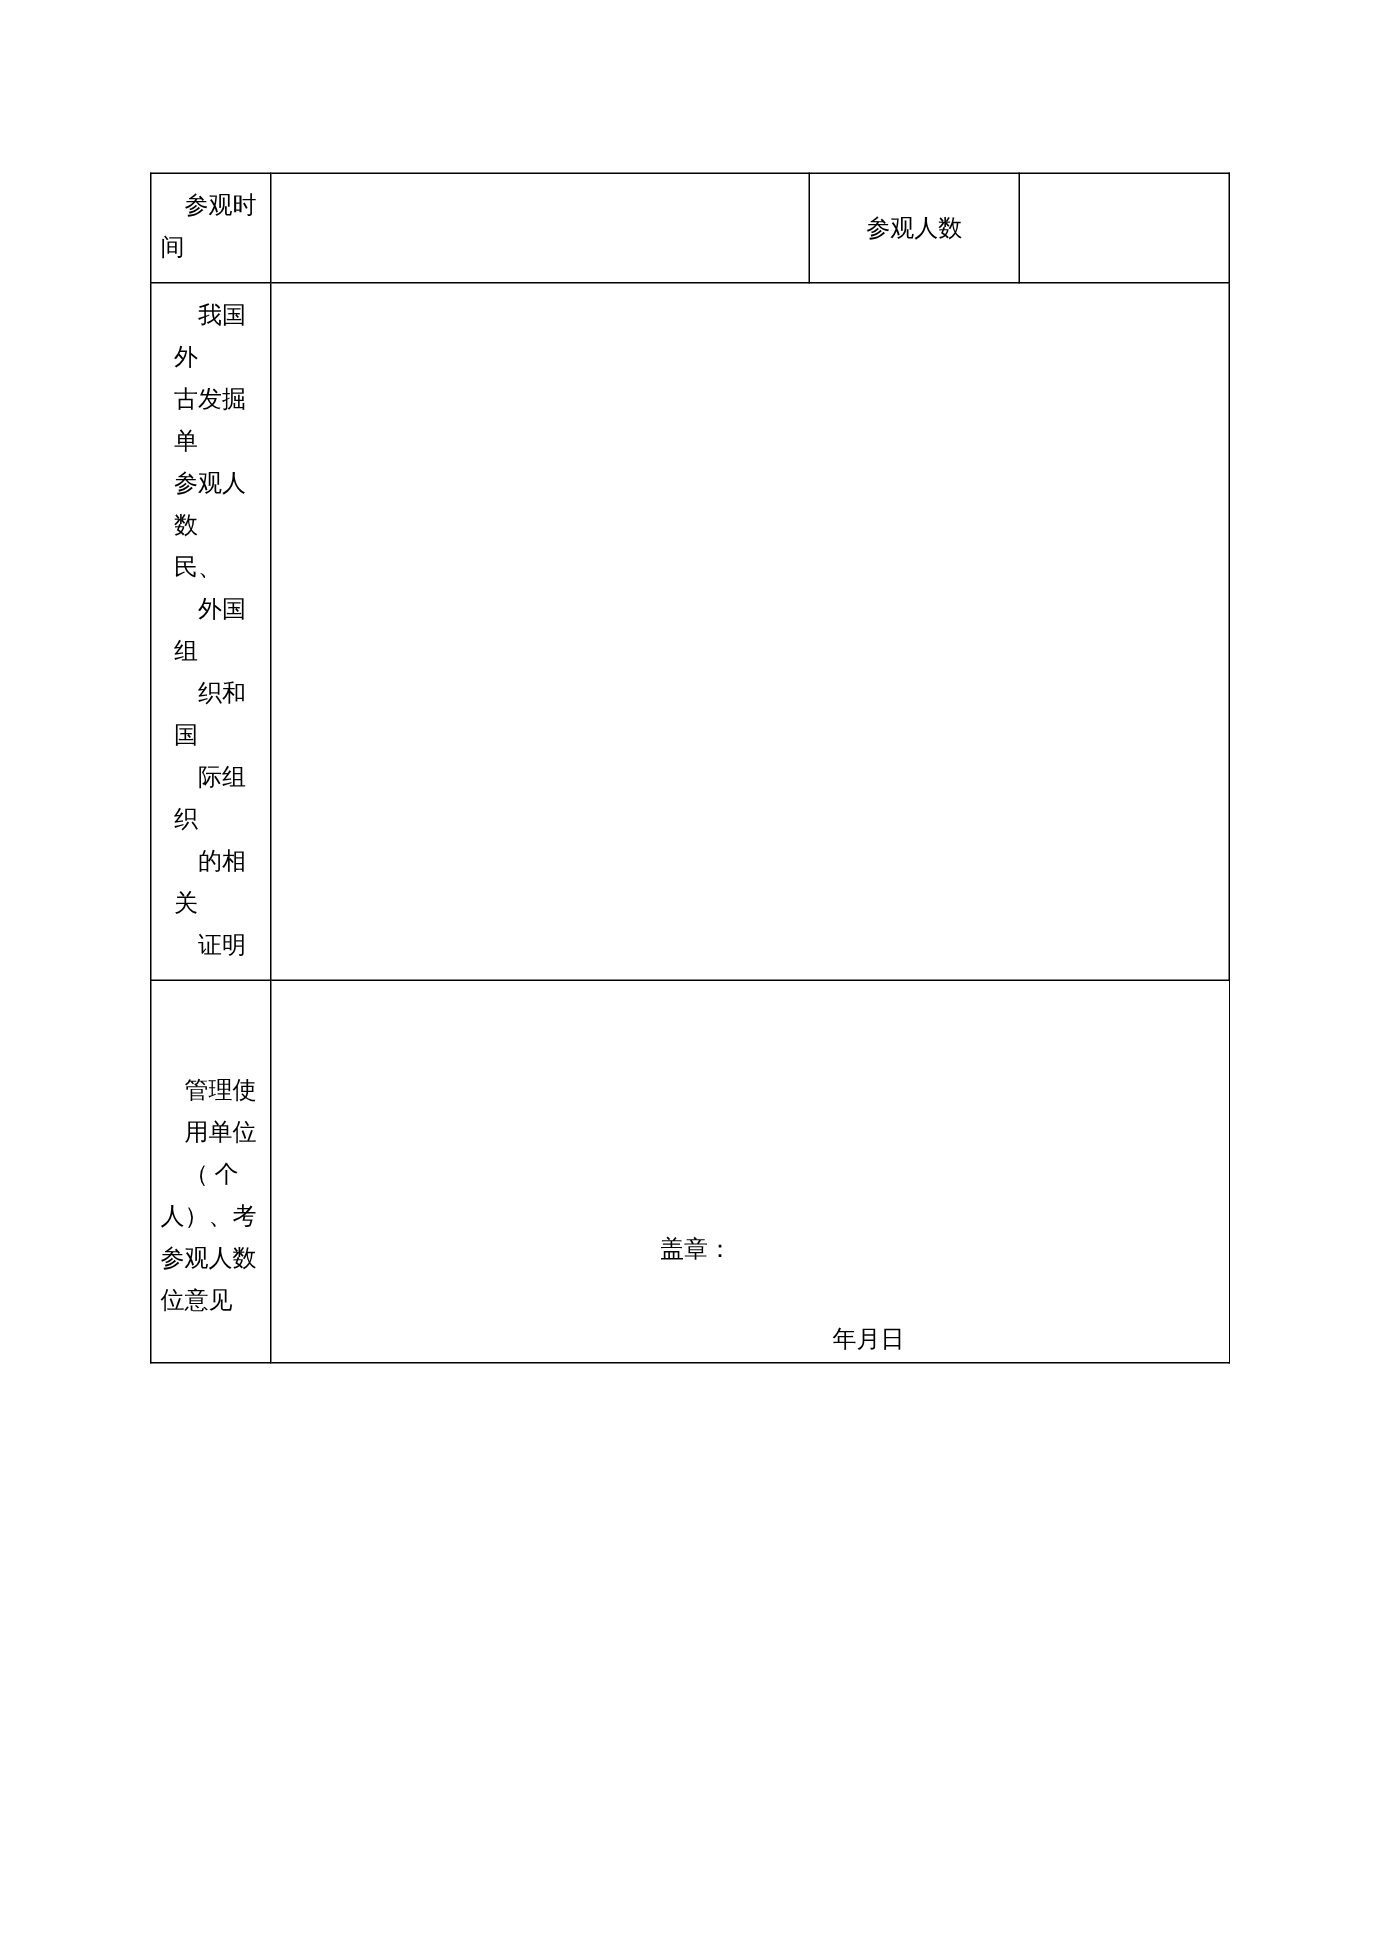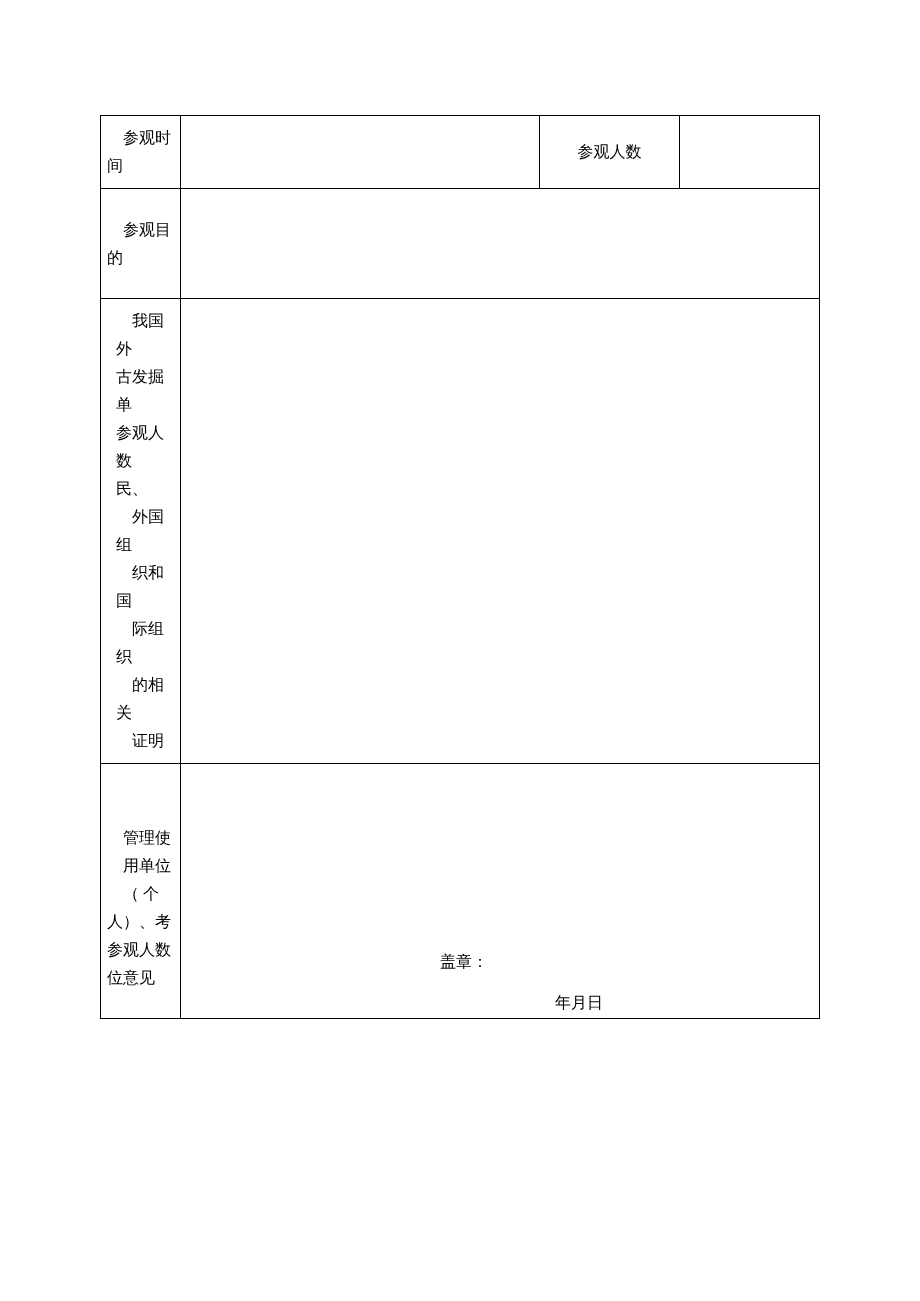--- a/index.html
+++ b/index.html
@@ -63,21 +63,21 @@
       vertical-align: top;
       padding-top: 60px;
     }
     .row5 .opinion-cell {
       position: relative;
     }
     .seal-text {
       position: absolute;
       left: 50%;
       transform: translateX(-60px);
-      bottom: 45px;
+      bottom: 64px;
       font-family: Liberation Serif, serif;
     }
     .date-text {
       position: absolute;
       left: 50%;
       transform: translateX(20px);
       bottom: 4px;
       margin-left: 35px;
     }
     .label-inner {
@@ -94,29 +94,20 @@
       <div class="label-inner">
         <span class="indent">参观时</span>
         <span>间</span>
       </div>
     </td>
     <td class="value-cell"></td>
     <td class="visitor-count-label">
       <span>参观人数</span>
     </td>
     <td class="visitor-count-value value-cell"></td>
-  </tr>
-  <tr class="row3">
-    <td class="label-cell" style="vertical-align:middle;">
-      <div class="label-inner">
-        <span class="indent">参观目</span>
-        <span>的</span>
-      </div>
-    </td>
-    <td class="value-cell" colspan="3"></td>
   </tr>
   <tr class="row4">
     <td class="label-cell">
       <div class="label-inner">
         <span class="indent">我国外</span>
         <span style="display:block">古发掘单</span>
         <span style="display:block">参观人数</span>
         <span style="display:block">民、</span>
         <span class="indent">外国组</span>
         <span class="indent">织和国</span>

